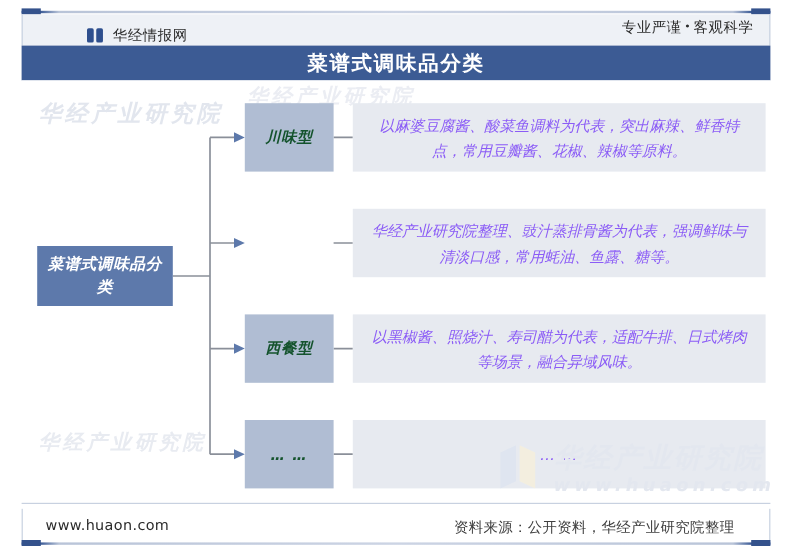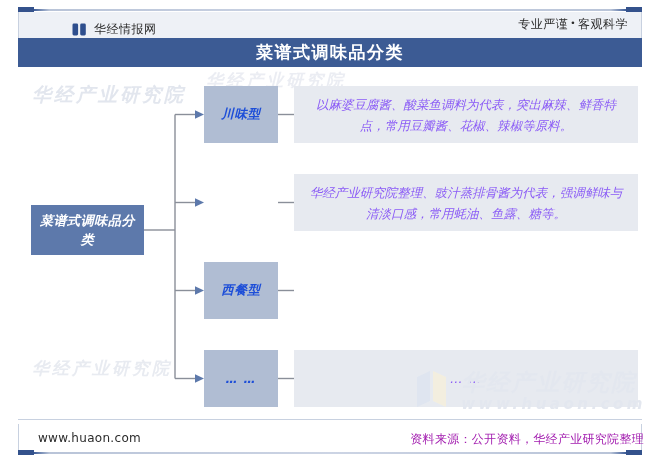--- a/index.html
+++ b/index.html
@@ -159,21 +159,21 @@
     line-height: 19px;
     padding: 0 6px;
     box-sizing: border-box;
   }
 
   .cat-node {
     position: absolute;
     left: 186px;
     width: 74px; height: 57px;
     background: #b0bdd3;
-    color: #1d4ed8;
+    color: #14532d;
     font-size: 12.5px;
     font-weight: bold;
     letter-spacing: .6px;
     display: flex;
     align-items: center;
     justify-content: center;
     text-align: right;
   }
   .cat-node.dots { font-weight: bold; letter-spacing: 1px; font-size: 12px; }
 
@@ -226,23 +226,23 @@
   }
   .footer-site {
     position: absolute;
     left: 38px; top: 431px;
     font-size: 12px;
     color: #2b2b2b;
     letter-spacing: .3px;
   }
   .footer-source {
     position: absolute;
-    right: 16px; top: 431px;
+    right: 48px; top: 431px;
     font-size: 12px;
-    color: #a21caf;
+    color: #404040;
     letter-spacing: .3px;
   }
   .top-divider {
     position: absolute;
     left: 18px; top: 419px;
     width: 624px; height: 1px;
     background: #c8d1e0;
   }
 </style>
 </head>
@@ -316,20 +316,23 @@
       <div class="desc-node row0">
         <span>以麻婆豆腐酱、酸菜鱼调料为代表，突出麻辣、鲜香特点，常用豆瓣酱、花椒、辣椒等原料。</span>
       </div>
 
       <div class="desc-node row1">
         <span>华经产业研究院整理、豉汁蒸排骨酱为代表，强调鲜味与清淡口感，常用蚝油、鱼露、糖等。</span>
       </div>
 
       <div class="cat-node row2">
         <span>西餐型</span>
+      </div>
+      <div class="desc-node row2">
+        <span>以黑椒酱、照烧汁、寿司醋为代表，适配牛排、日式烤肉等场景，融合异域风味。</span>
       </div>
 
       <div class="cat-node dots row3">
         <span>… …</span>
       </div>
       <div class="desc-node dots row3">
         <span>… …</span>
       </div>
     </div>
 

